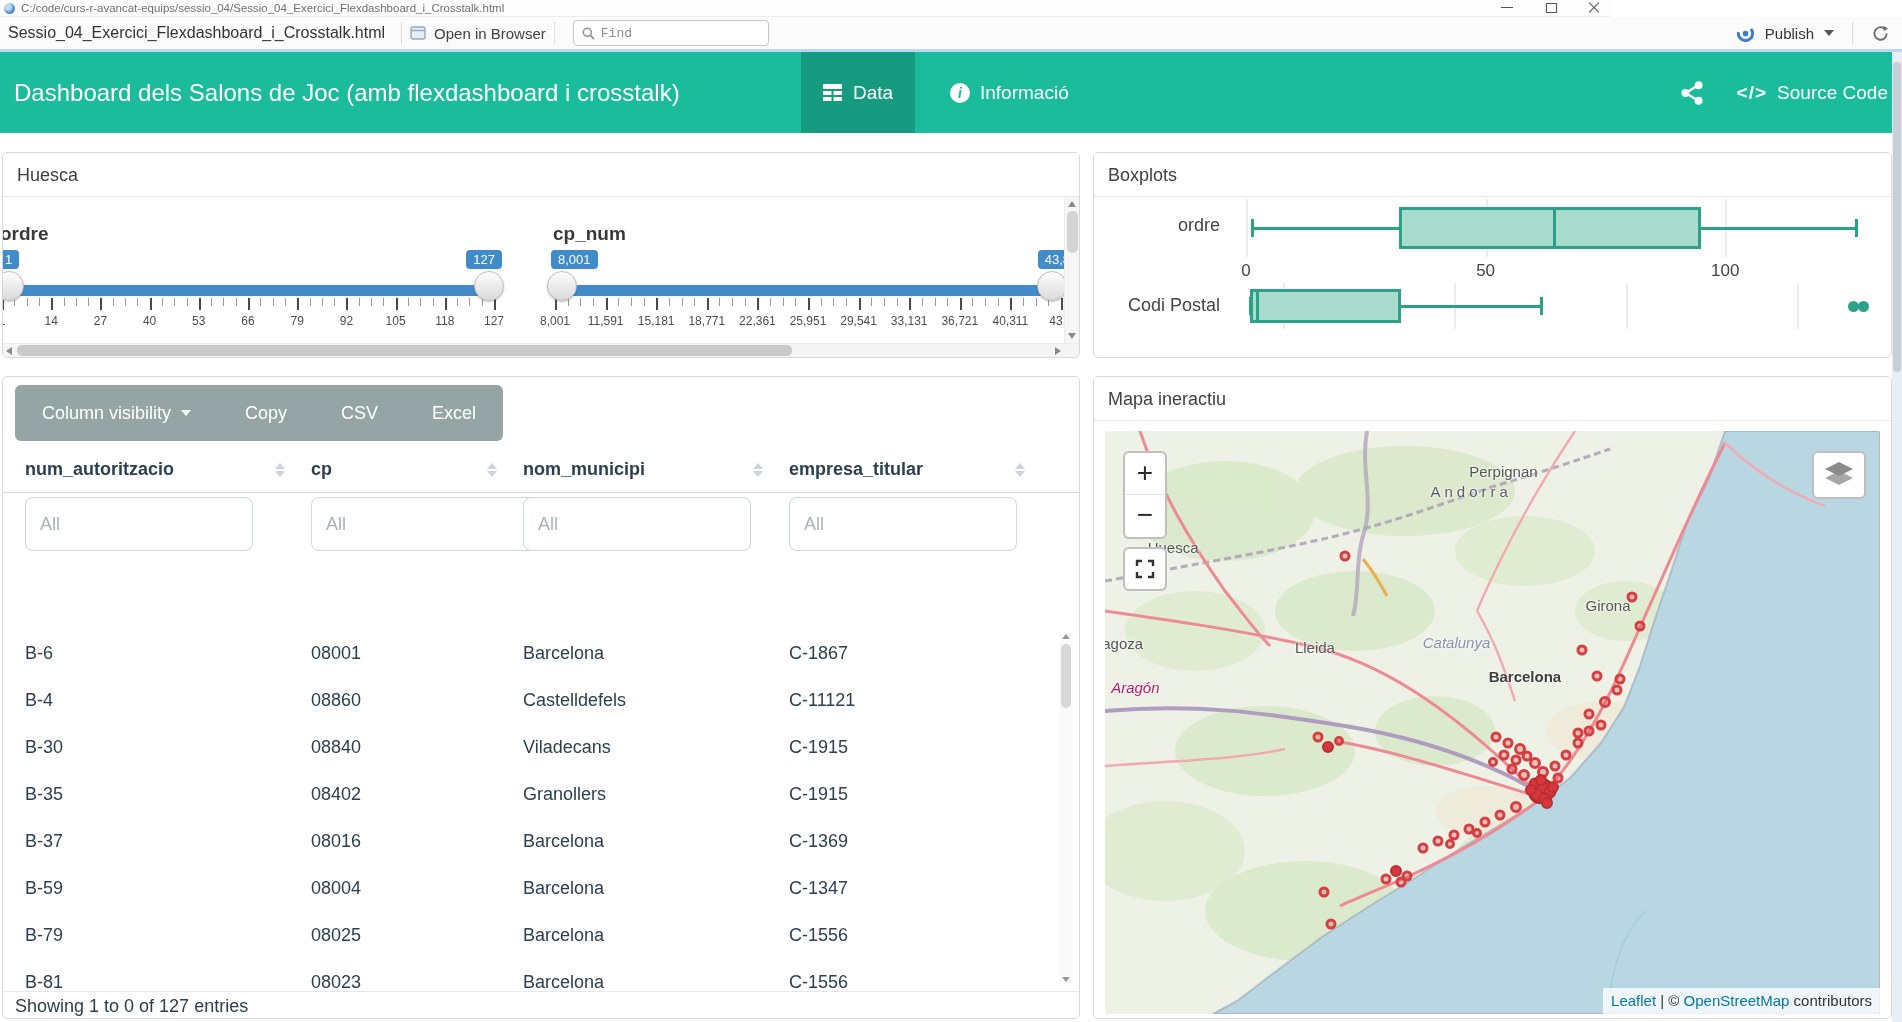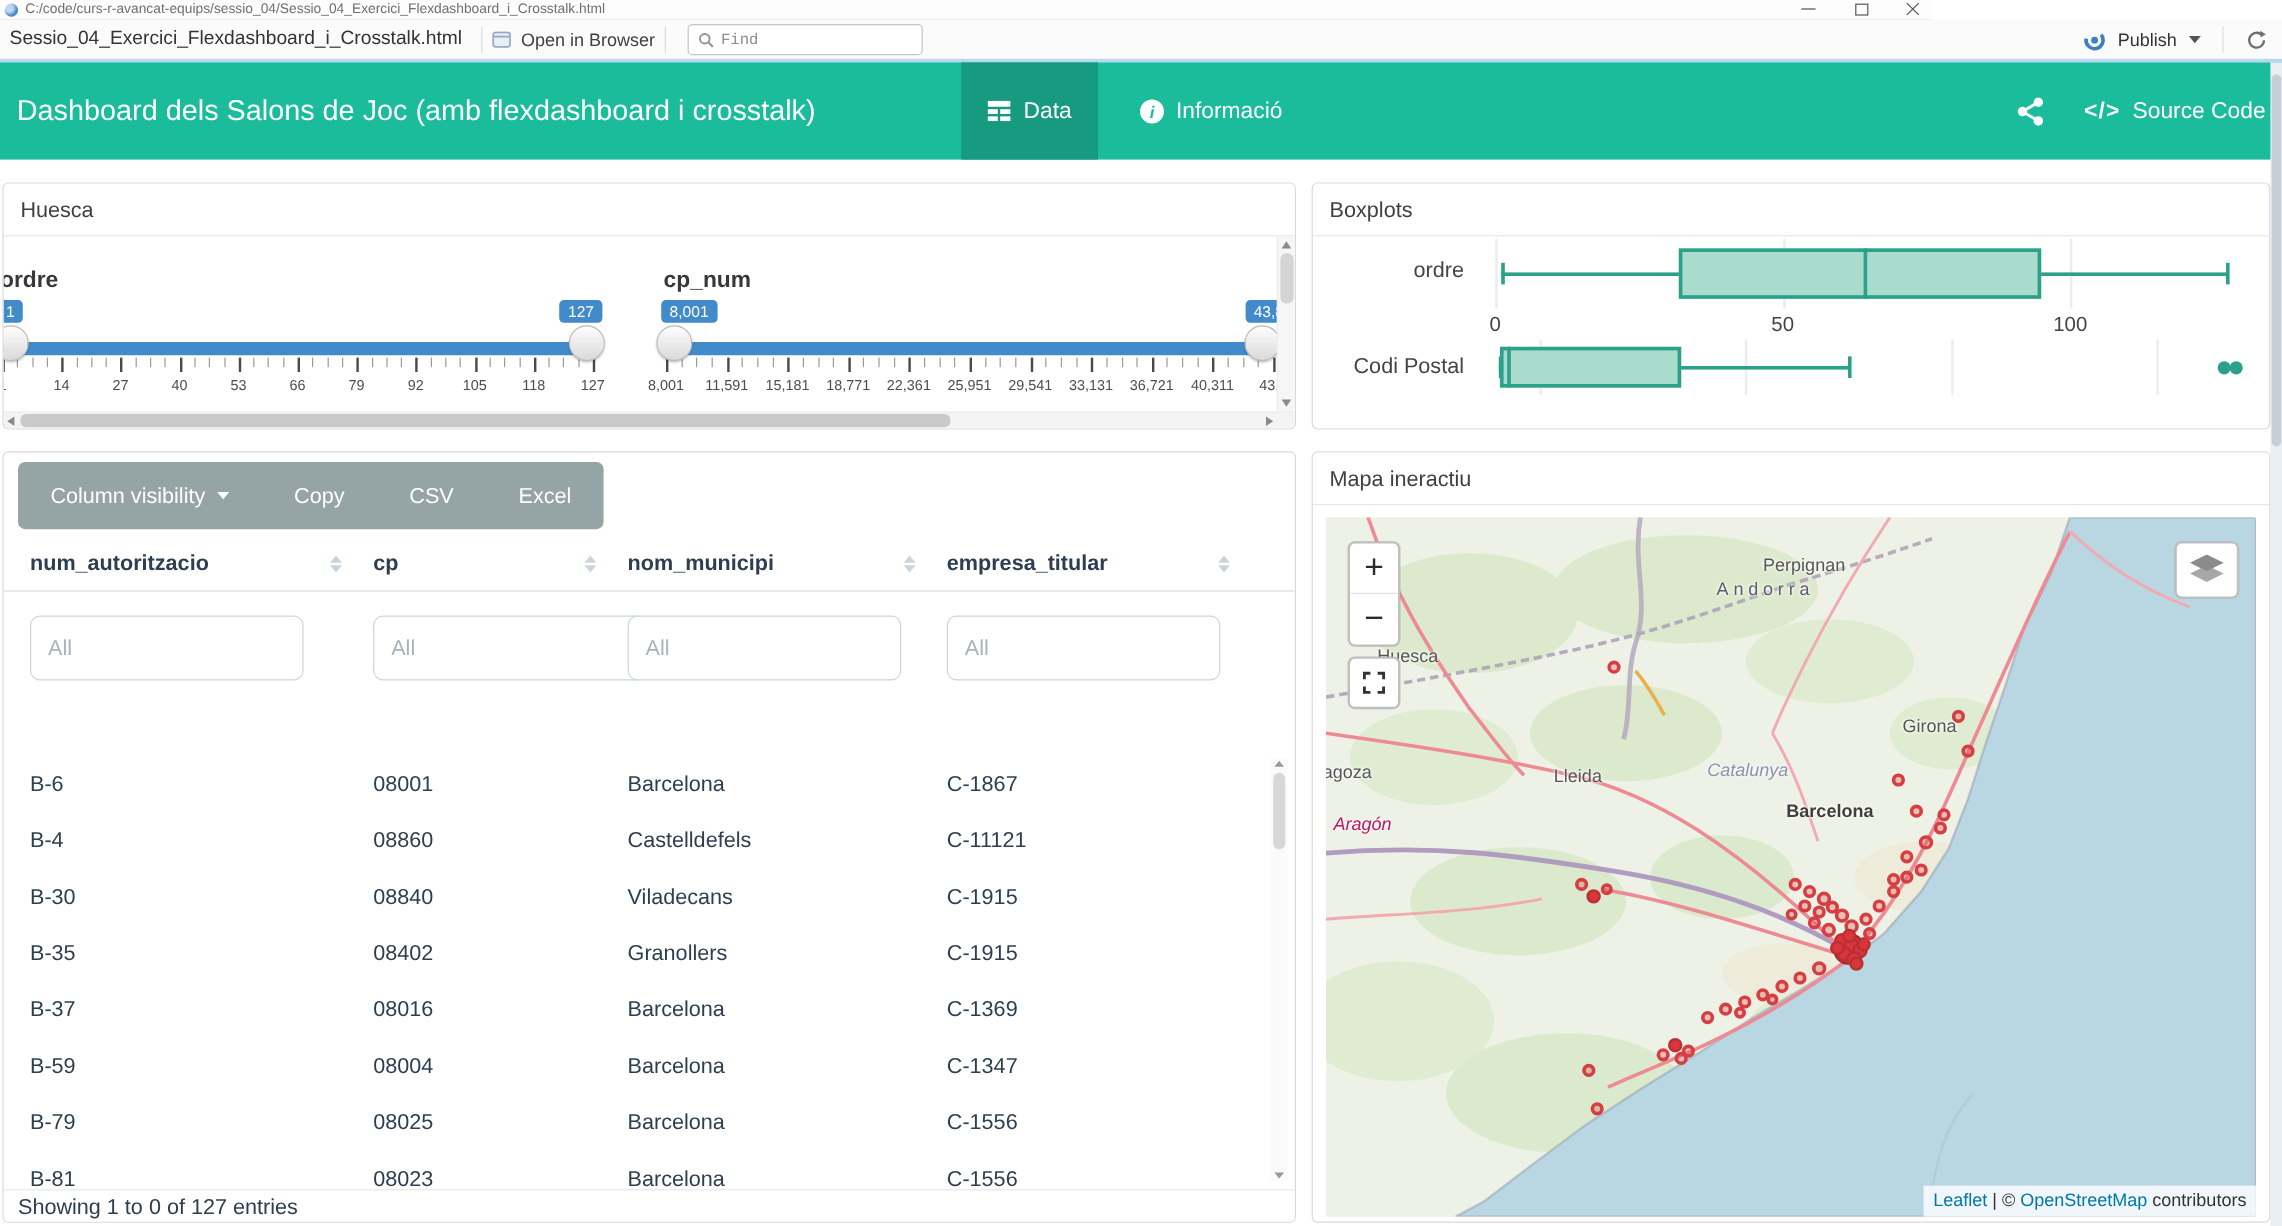--- a/index.html
+++ b/index.html
@@ -123,21 +123,21 @@
   .btn .caret-w { width:0; height:0; border-left:5px solid transparent; border-right:5px solid transparent;
                   border-top:6px solid #fff; }
   .dt-grid { display:grid; grid-template-columns:286px 212px 266px 262px; padding-left:22px; }
   #dt-header { margin-top:18px; border-bottom:1px solid #dcdcdc; padding-bottom:12px; }
   .th { display:flex; justify-content:space-between; align-items:center; padding-right:26px;
         font-size:18px; font-weight:bold; color:#2c3e50; cursor:pointer; }
   .sort-icon { display:flex; flex-direction:column; gap:2px; }
   .sort-icon i { width:0; height:0; border-left:5px solid transparent; border-right:5px solid transparent; }
   .sort-icon .up { border-bottom:6px solid #ccd3da; }
   .sort-icon .dn { border-top:6px solid #ccd3da; }
-  #dt-filters { margin-top:20px; }
+  #dt-filters { margin-top:4px; }
   #dt-filters input { width:228px; height:54px; border:1px solid #ccd6de; border-radius:8px;
         padding:0 14px; font-size:18px; color:#2c3e50; outline:none; font-family:"Liberation Sans", sans-serif; }
   #dt-filters input::placeholder { color:#a9b3bc; }
   #table-rows { position:absolute; left:0; top:253px; right:0; height:361px; overflow:hidden; }
   .trow { display:grid; grid-template-columns:286px 212px 266px 262px; padding-left:22px; height:47px;
           align-items:center; font-size:18px; color:#2c3e50; }
   #dt-vscroll { position:absolute; right:6px; top:255px; width:14px; height:352px; background:#fafafa; }
   #dt-vscroll .arr-up, #dt-vscroll .arr-dn { position:absolute; left:3px; width:0; height:0;
       border-left:4px solid transparent; border-right:4px solid transparent; }
   #dt-vscroll .arr-up { top:2px; border-bottom:5px solid #9a9a9a; }

